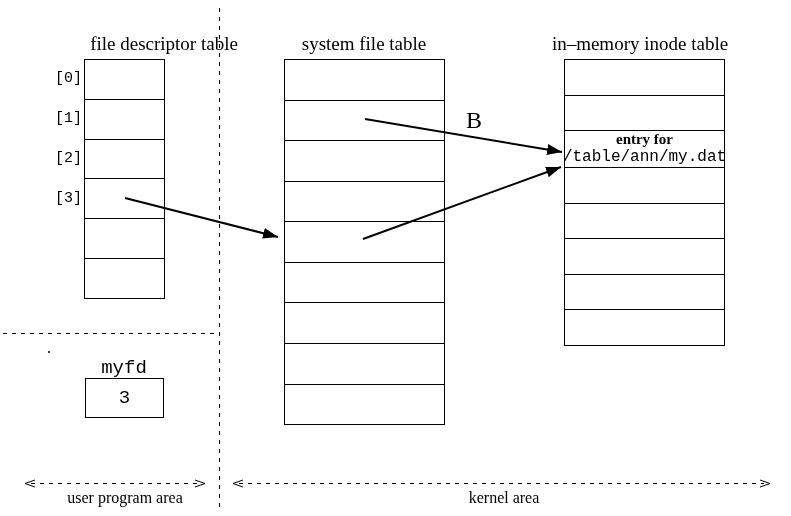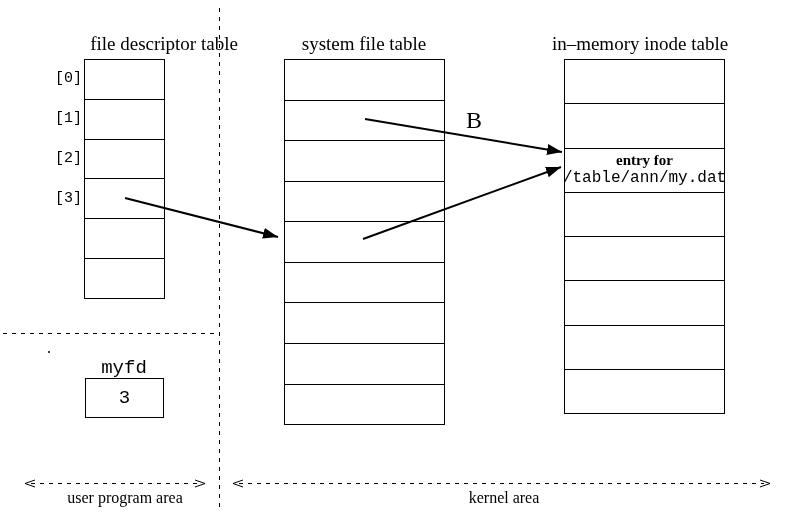--- a/index.html
+++ b/index.html
@@ -9,21 +9,21 @@
   .title{position:absolute;font-size:19px;line-height:19px;white-space:nowrap;
          transform:translateX(-50%);}
   .area-label{position:absolute;font-size:16px;line-height:20px;white-space:nowrap;
          transform:translateX(-50%);margin-top:44px;}
   .tbl{position:absolute;border:1px solid #000;box-sizing:border-box;
        display:flex;flex-direction:column;background:#fff;}
   .tbl .row{flex:1;border-bottom:1px solid #000;}
   .tbl .row:last-child{border-bottom:none;}
   #fd-table{left:84px;top:59px;width:81px;height:240px;}
   #sf-table{left:284px;top:59px;width:161px;height:366px;}
-  #inode-table{left:564px;top:59px;width:161px;height:355px;}
+  #inode-table{left:564px;top:59px;width:161px;height:287px;}
   .fd-label{position:absolute;left:36px;width:46px;height:40px;line-height:40px;
             text-align:right;font-family:"Liberation Mono", monospace;font-size:15px;}
   .entry-row{display:flex;flex-direction:column;align-items:center;justify-content:center;}
   .entry-l1{font-family:"Liberation Serif", serif;font-weight:bold;font-size:15px;line-height:17px;}
   .entry-l2{font-family:"Liberation Mono", monospace;font-size:16px;line-height:19px;white-space:nowrap;}
   #b-label{position:absolute;left:466px;top:108px;font-size:24px;line-height:24px;}
   #myfd-label{position:absolute;left:124px;top:359px;transform:translateX(-50%);
               font-family:"Liberation Mono", monospace;font-size:19px;line-height:19px;}
   #myfd-box{position:absolute;left:85px;top:378px;width:79px;height:40px;
             border:1px solid #000;box-sizing:border-box;text-align:center;

